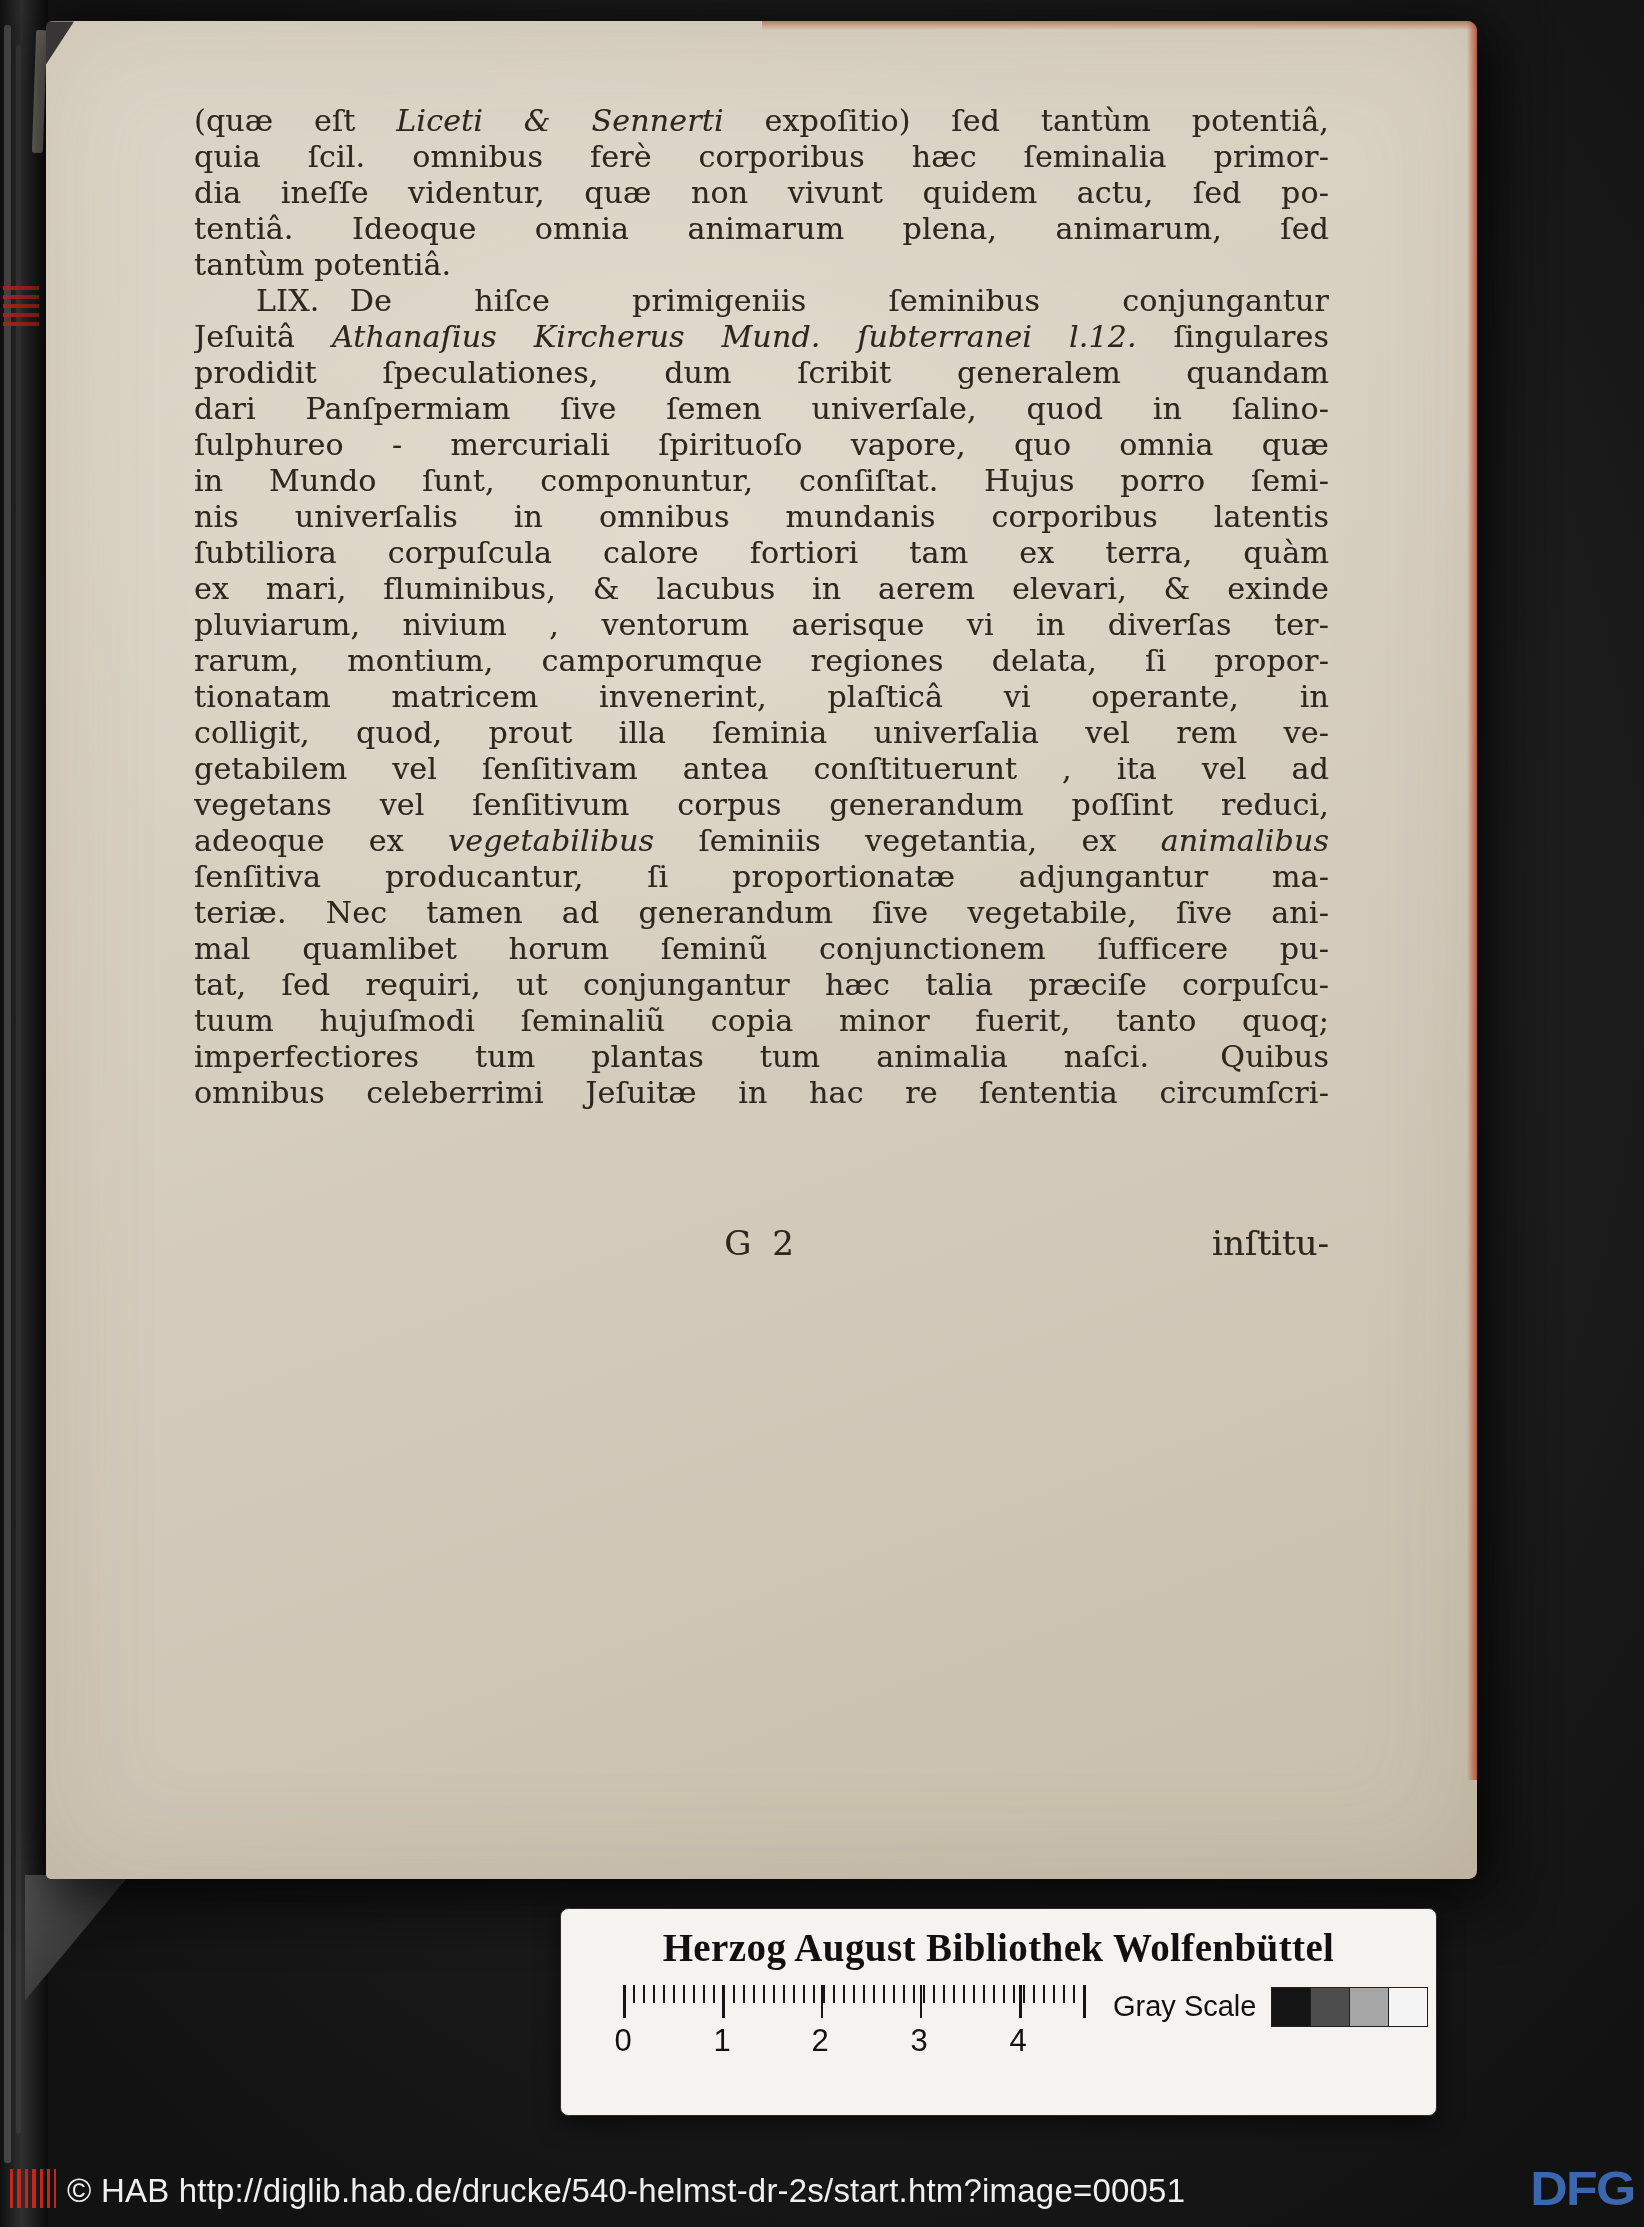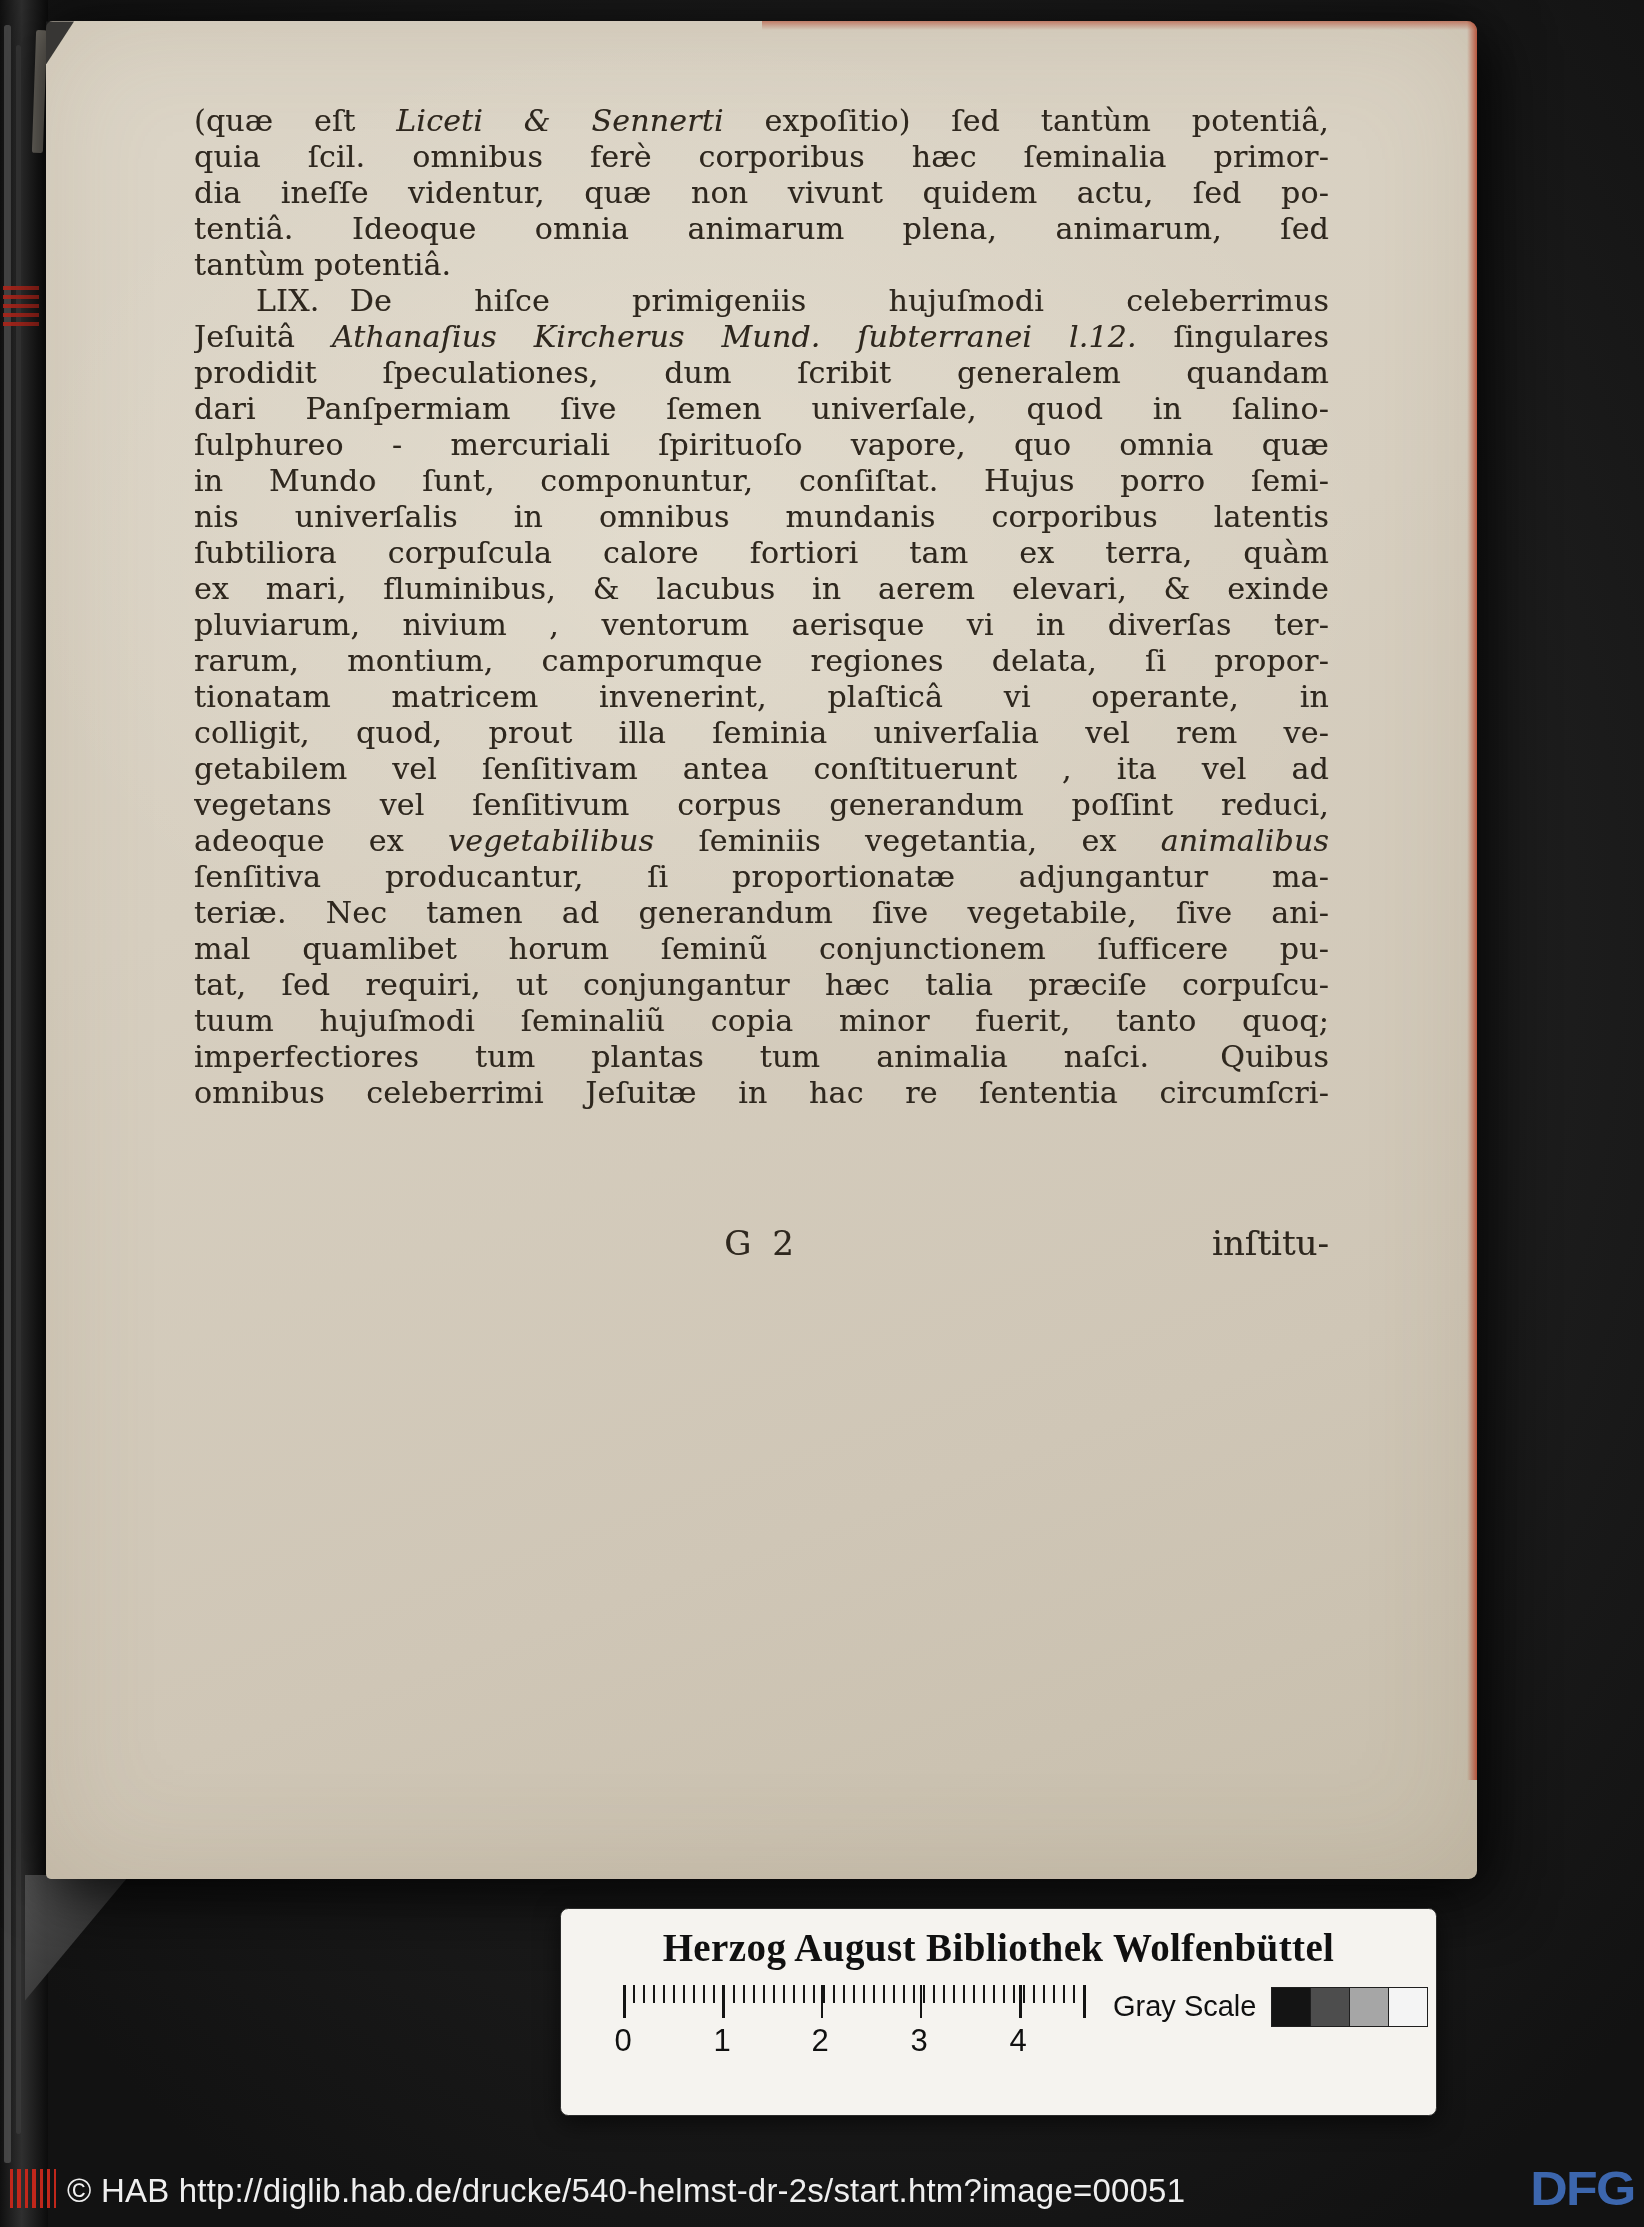--- a/index.html
+++ b/index.html
@@ -96,21 +96,21 @@
   <div class="page">
     <div class="fore-edge-right"></div>
     <div class="fore-edge-top"></div>
 
     <div class="textblock">
         <div class="tline"><span>(quæ eſt </span><span class="it">Liceti &amp; Sennerti</span><span> expoſitio) ſed tantùm potentiâ,</span></div>
         <div class="tline"><span>quia ſcil. omnibus ferè corporibus hæc ſeminalia primor-</span></div>
         <div class="tline"><span>dia ineſſe videntur, quæ non vivunt quidem actu, ſed po-</span></div>
         <div class="tline"><span>tentiâ. Ideoque omnia animarum plena, animarum, ſed</span></div>
         <div class="tline nojust"><span>tantùm potentiâ.</span></div>
-        <div class="tline ind"><span>LIX.  De hiſce primigeniis hujuſmodi celeberrimus</span></div>
+        <div class="tline ind"><span>LIX.  De hiſce primigeniis ſeminibus conjungantur</span></div>
         <div class="tline"><span>Jeſuitâ </span><span class="it">Athanaſius Kircherus Mund. ſubterranei l.12.</span><span> ſingulares</span></div>
         <div class="tline"><span>prodidit ſpeculationes, dum ſcribit generalem quandam</span></div>
         <div class="tline"><span>dari Panſpermiam ſive ſemen univerſale, quod in ſalino-</span></div>
         <div class="tline"><span>ſulphureo - mercuriali ſpirituoſo vapore, quo omnia quæ</span></div>
         <div class="tline"><span>in Mundo ſunt, componuntur, conſiſtat. Hujus porro ſemi-</span></div>
         <div class="tline"><span>nis univerſalis in omnibus mundanis corporibus latentis</span></div>
         <div class="tline"><span>ſubtiliora corpuſcula calore fortiori tam ex terra, quàm</span></div>
         <div class="tline"><span>ex mari, fluminibus, &amp; lacubus in aerem elevari, &amp; exinde</span></div>
         <div class="tline"><span>pluviarum, nivium , ventorum aerisque vi in diverſas ter-</span></div>
         <div class="tline"><span>rarum, montium, camporumque regiones delata, ſi propor-</span></div>

